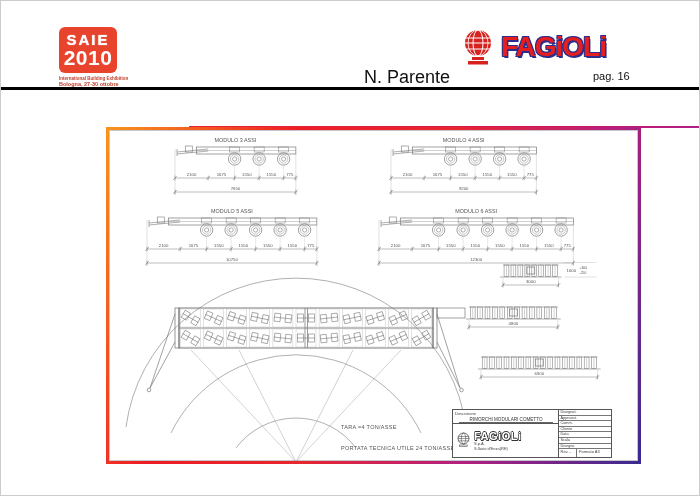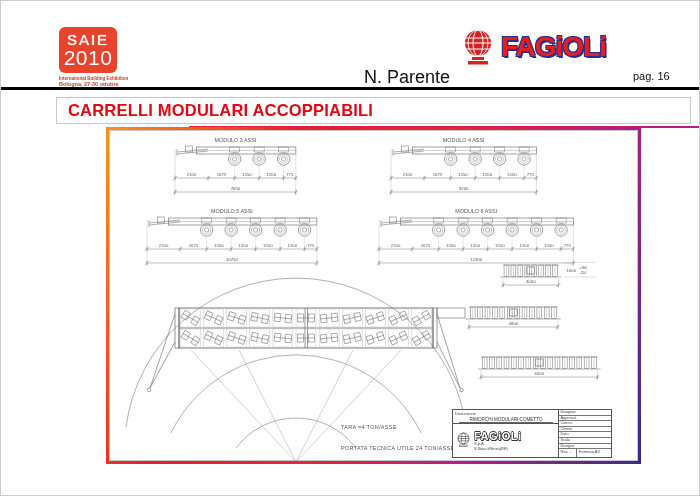--- a/index.html
+++ b/index.html
@@ -8,34 +8,34 @@
   .slide {
     position:relative; width:700px; height:496px; background:#fff;
     border:1px solid #ccc; overflow:hidden;
   }
   
   .saie-logo { position:absolute; left:58px; top:26px; width:130px; }
   .saie-badge {
     width:58px; height:46px; background:#e8432c; border-radius:6px;
     color:#fff; text-align:center; padding-top:5px;
   }
-  .saie-word { font-size:15px; font-weight:normal; letter-spacing:2px; line-height:15px;
+  .saie-word { font-size:15px; font-weight:bold; letter-spacing:2px; line-height:15px;
     text-shadow:0 0 1px #fff; }
-  .saie-year { font-size:21px; font-weight:normal; line-height:21px; letter-spacing:0.5px; }
+  .saie-year { font-size:21px; font-weight:bold; line-height:21px; letter-spacing:0.5px; }
   .saie-sub1 { margin-top:3px; font-size:4.5px; font-weight:bold; color:#c2402c; }
   .saie-sub2 { font-size:5.5px; font-weight:bold; color:#c2402c; }
 
   .fagioli-logo { position:absolute; left:460px; top:27px; display:flex; align-items:center; }
   .fagioli-word {
     margin-left:6px; font-size:28px; font-weight:bold; letter-spacing:-1px; color:#e51f1f;
     text-shadow:-1px -1px 0 #2b2e8c, 1px -1px 0 #2b2e8c, -1px 1px 0 #2b2e8c, 1.5px 1.5px 0 #2b2e8c;
   }
   .author { position:absolute; left:363px; top:66px; font-size:18px; color:#111; }
   .pres-date { position:absolute; left:476px; top:64px; font-size:15px; color:#111; }
-  .page-num { position:absolute; left:632px; top:69px; font-size:11px; color:#111; }
+  .page-num { position:absolute; left:592px; top:69px; font-size:11px; color:#111; }
   .header-rule { position:absolute; left:0; top:86px; width:700px; height:3px; background:#000; }
 
   
   .title-box {
     position:absolute; left:55px; top:96px; width:635px; height:27px;
     border:1px solid #c9c9c9; background:#fff; display:flex; align-items:center;
   }
   .title-box span { padding-left:11px; font-size:16.5px; font-weight:bold; color:#e30613; letter-spacing:0.2px; }
   .title-underline {
     position:absolute; left:188px; top:125px; width:512px; height:2px;
@@ -105,23 +105,20 @@
       <rect x="11" y="29" width="12" height="3" fill="#d6231f"></rect>
       <rect x="7" y="33" width="20" height="3.5" fill="#d6231f"></rect>
     </svg>
     <span class="fagioli-word">FAGiOLi</span>
   </div>
 
   <div class="author">N. Parente</div>
   <div class="page-num">pag. 16</div>
   <div class="header-rule"></div>
 
-  <div class="title-box">
-    <span>CARRELLI MODULARI ACCOPPIABILI</span>
-  </div>
   <div class="title-underline"></div>
 
   <div class="frame">
     <div class="frame-inner">
       <svg id="tech-svg" width="527" height="329" viewBox="0 0 527 329">
           <g>
             <text x="124.435" y="10" font-size="5.4" text-anchor="middle" fill="#555" font-family="'Liberation Sans',sans-serif">MODULO 3 ASSI</text>
             <line x1="66" y1="20" x2="97.18" y2="17" stroke="#7a7a7a" stroke-width="0.6"></line>
             <line x1="66" y1="22" x2="97.18" y2="19" stroke="#7a7a7a" stroke-width="0.6"></line>
             <rect x="74.27" y="14" width="7" height="6" fill="none" stroke="#7a7a7a" stroke-width="0.6"></rect>

